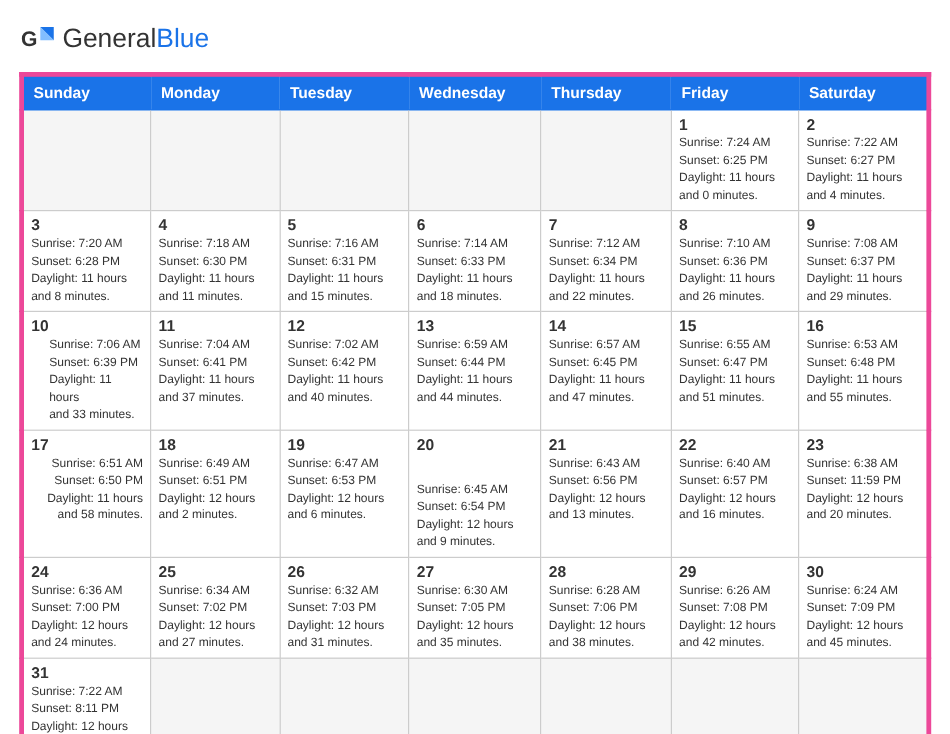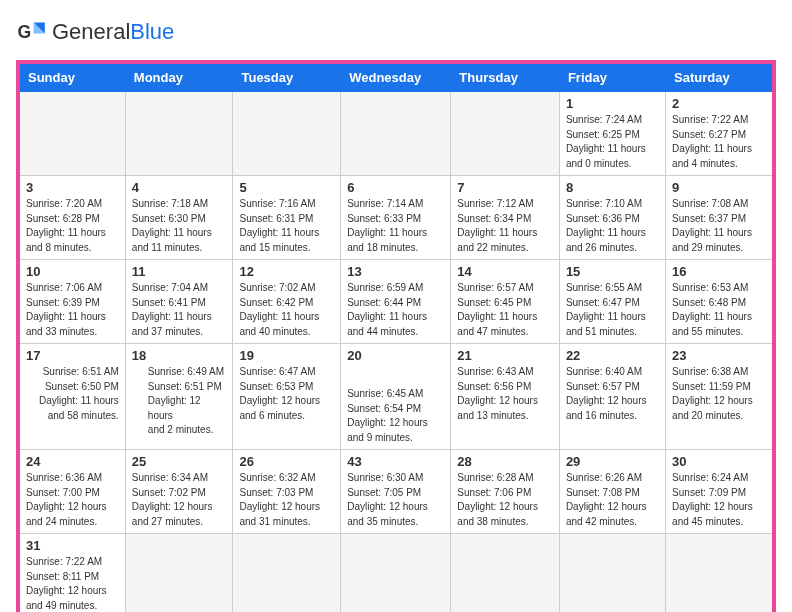--- a/index.html
+++ b/index.html
@@ -189,21 +189,21 @@
           <span class="day-num">9</span>
           <div class="day-info" style="white-space: pre-line;">Sunrise: 7:08 AM
 Sunset: 6:37 PM
 Daylight: 11 hours
 and 29 minutes.</div>
         </td>
       </tr>
       <tr>
         <td>
           <span class="day-num">10</span>
-          <div class="day-info" style="white-space: pre-line;">Sunrise: 7:06 AM
+          <div class="day-info" style="white-space: pre-line; margin-left: 15px;">Sunrise: 7:06 AM
 Sunset: 6:39 PM
 Daylight: 11 hours
 and 33 minutes.</div>
         </td>
         <td>
           <span class="day-num">11</span>
           <div class="day-info" style="white-space: pre-line;">Sunrise: 7:04 AM
 Sunset: 6:41 PM
 Daylight: 11 hours
 and 37 minutes.</div>
@@ -247,21 +247,21 @@
       <tr>
         <td>
           <span class="day-num">17</span>
           <div class="day-info" style="white-space: pre-line; text-align: right;">Sunrise: 6:51 AM
 Sunset: 6:50 PM
 Daylight: 11 hours
 and 58 minutes.</div>
         </td>
         <td>
           <span class="day-num">18</span>
-          <div class="day-info" style="white-space: pre-line; margin-left: 16px;">Sunrise: 6:49 AM
+          <div class="day-info" style="white-space: pre-line;">Sunrise: 6:49 AM
 Sunset: 6:51 PM
 Daylight: 12 hours
 and 2 minutes.</div>
         </td>
         <td>
           <span class="day-num">19</span>
           <div class="day-info" style="white-space: pre-line;">Sunrise: 6:47 AM
 Sunset: 6:53 PM
 Daylight: 12 hours
 and 6 minutes.</div>
@@ -311,21 +311,21 @@
 and 27 minutes.</div>
         </td>
         <td>
           <span class="day-num">26</span>
           <div class="day-info" style="white-space: pre-line;">Sunrise: 6:32 AM
 Sunset: 7:03 PM
 Daylight: 12 hours
 and 31 minutes.</div>
         </td>
         <td>
-          <span class="day-num">43</span>
+          <span class="day-num">27</span>
           <div class="day-info" style="white-space: pre-line;">Sunrise: 6:30 AM
 Sunset: 7:05 PM
 Daylight: 12 hours
 and 35 minutes.</div>
         </td>
         <td>
           <span class="day-num">28</span>
           <div class="day-info" style="white-space: pre-line;">Sunrise: 6:28 AM
 Sunset: 7:06 PM
 Daylight: 12 hours

